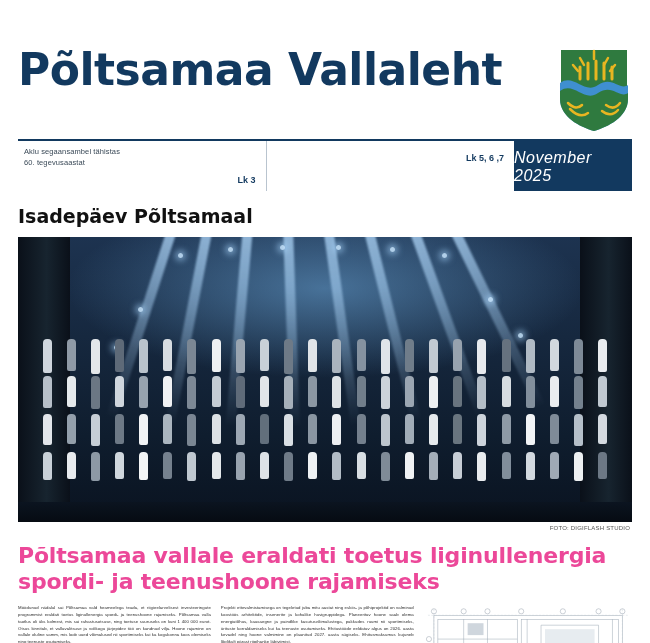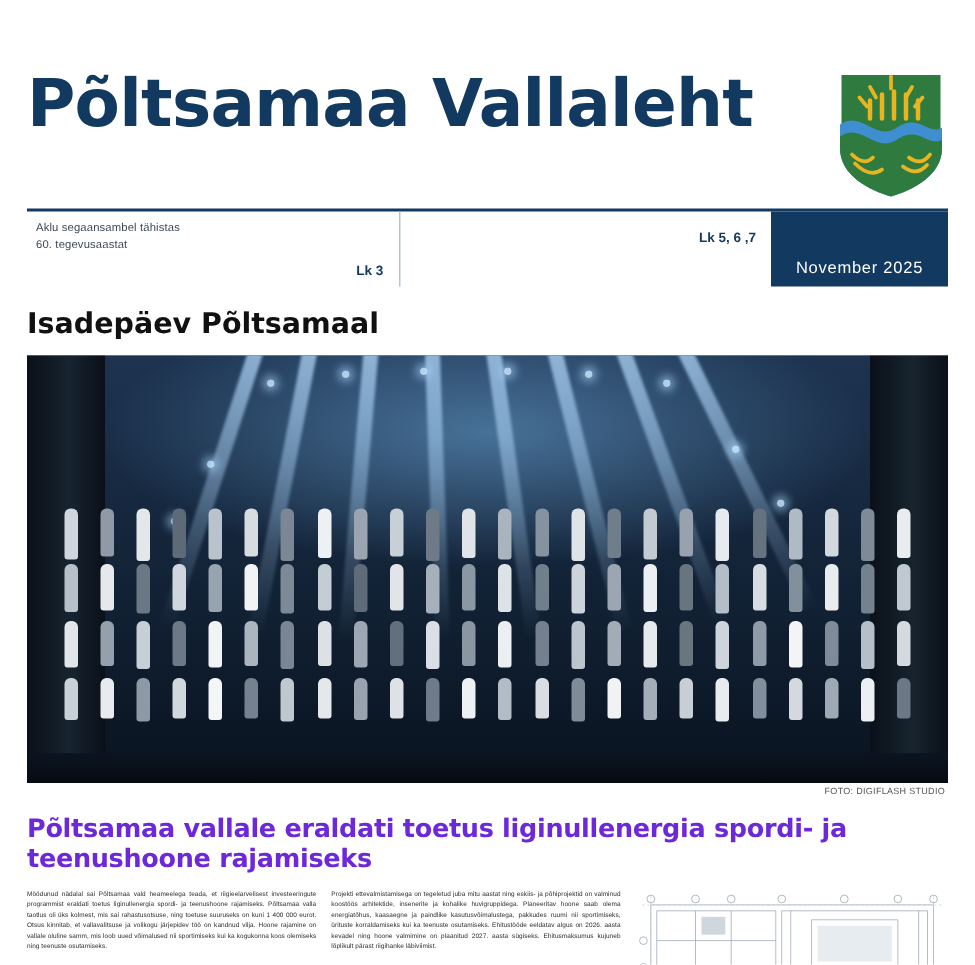--- a/index.html
+++ b/index.html
@@ -70,22 +70,23 @@
     margin-top: 6px;
   }
   .date-box {
     flex: 0 0 118px;
     background: #12395f;
     color: #ffffff;
     display: flex;
     align-items: flex-end;
     justify-content: center;
     padding-bottom: 6px;
-    font-size: 11px;
+    font-size: 16px;
     letter-spacing: .5px;
+    font-style: italic;
   }
 
   
   .headline-small {
     font-family: "DejaVu Sans", sans-serif;
     font-weight: bold;
     font-size: 19px;
     color: #111111;
     margin: 14px 0 10px 0;
   }
@@ -153,23 +154,23 @@
     color: #555;
     text-align: right;
     padding: 3px 2px 0 0;
     letter-spacing: .2px;
   }
 
   
   .headline-big {
     font-family: "DejaVu Sans", sans-serif;
     font-weight: bold;
-    font-size: 17px;
+    font-size: 22px;
     line-height: 1.18;
-    color: #6d28d9;
+    color: #ec4899;
     margin: 12px 0 10px 0;
     letter-spacing: -0.2px;
   }
 
   
   .columns {
     display: flex;
     gap: 10px;
     height: 90px;
     overflow: hidden;

